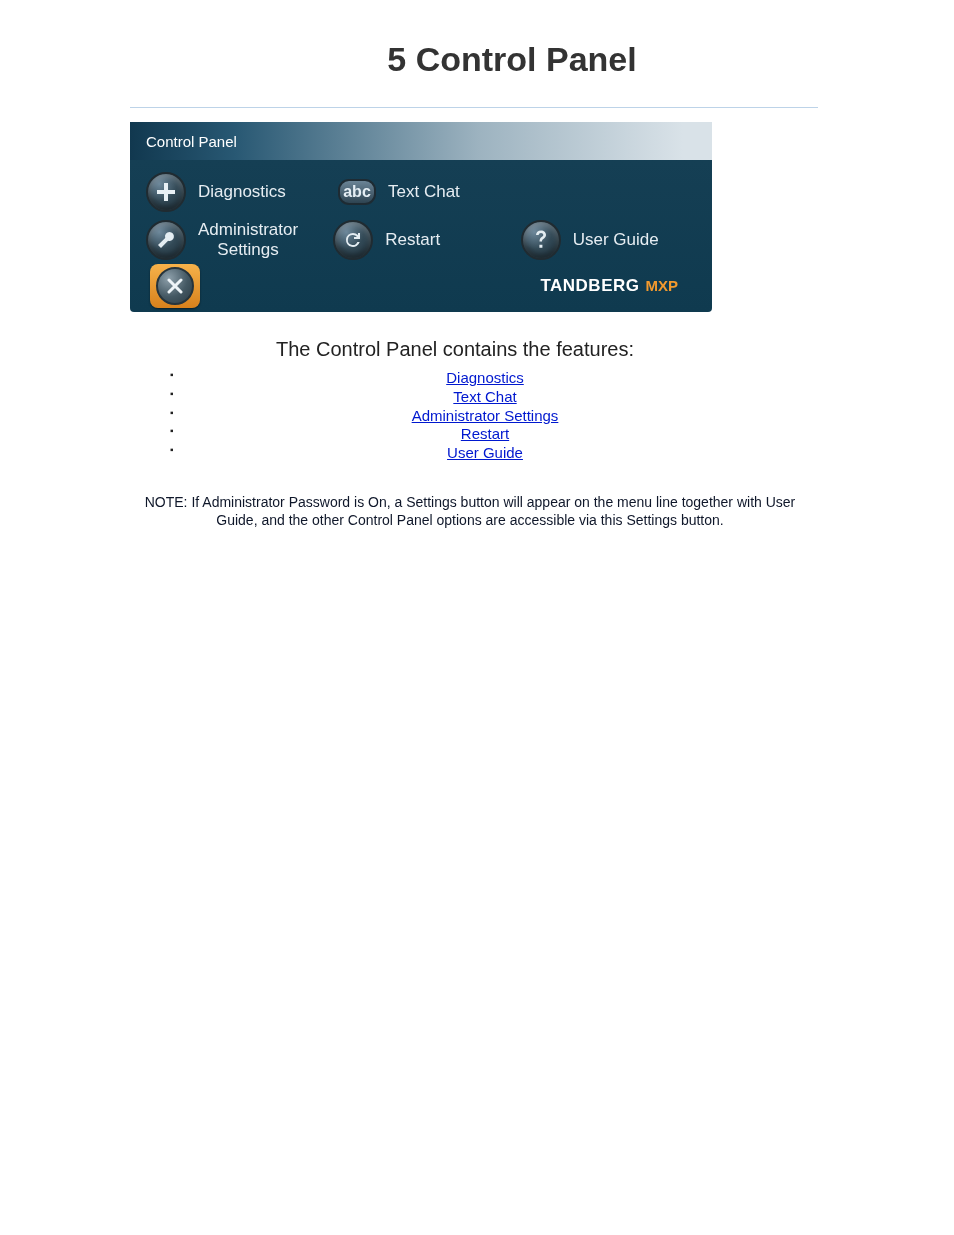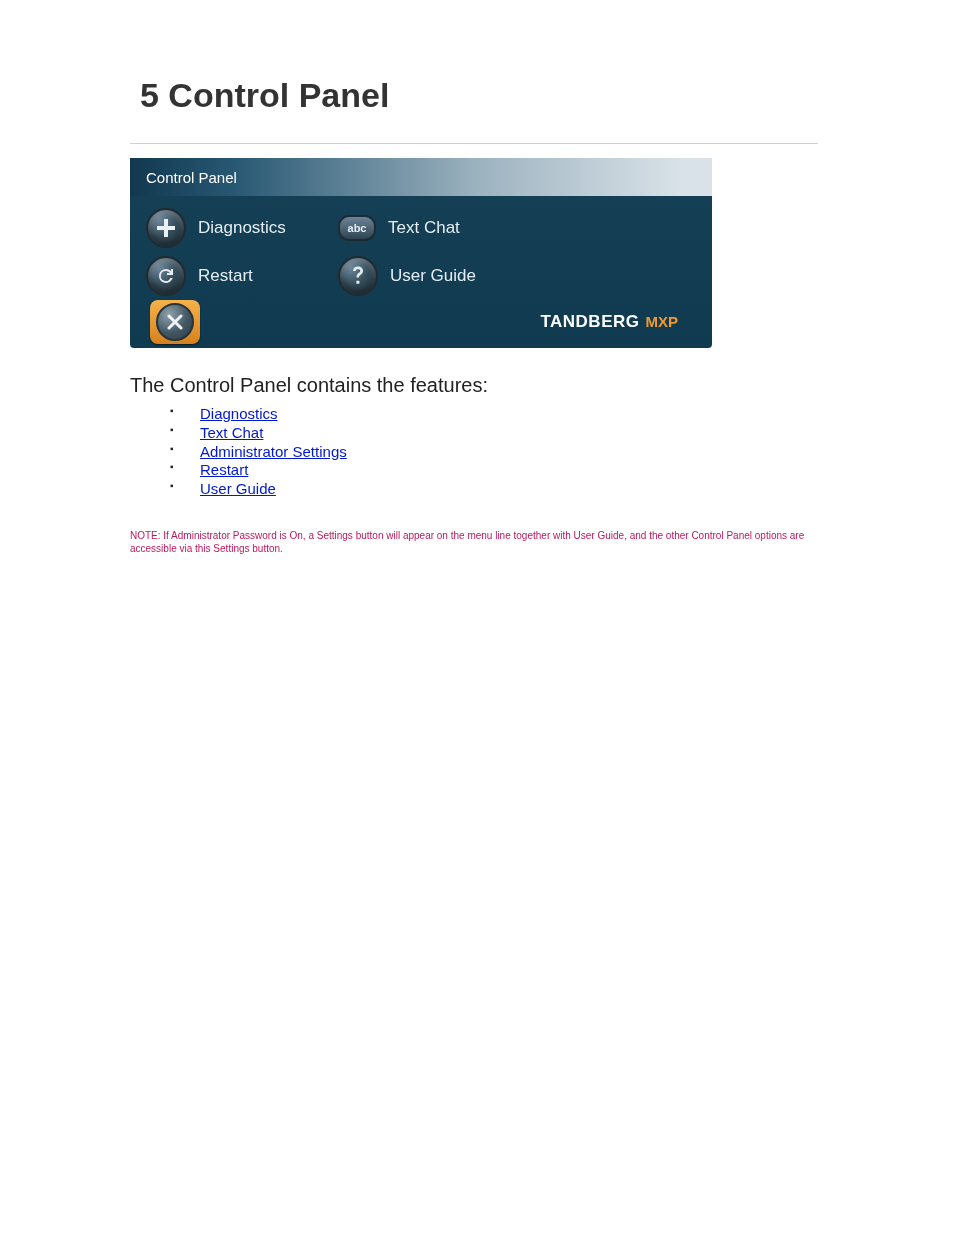--- a/index.html
+++ b/index.html
@@ -3,21 +3,22 @@
 <meta charset="utf-8">
 <style>
   html, body {
     margin: 0;
     padding: 0;
     width: 954px;
     background: #fff;
     font-family: Arial, Helvetica, sans-serif;
   }
   .page {
-    padding: 76px 70px 40px 70px;
+    padding: 40px 70px 40px 70px;
+    text-align: center;
   }
   .chapter-title {
     font-size: 34px;
     font-weight: bold;
     color: #333;
     margin: 0 0 28px 70px;
   }
   .rule {
     height: 1px;
     background: #bdd3e8;
@@ -152,33 +153,33 @@
     top: 0;
     font-size: 10px;
     color: #222;
   }
   ul.links a {
     color: #0018cf;
     text-decoration: underline;
   }
   .note {
     margin: 30px 0 0 60px;
-    font-size: 10px;
-    color: #be185d;
+    font-size: 14px;
+    color: #0f172a;
     width: 680px;
     line-height: 1.3;
   }
   .abc-chip {
     width: 34px;
     height: 22px;
     border-radius: 11px;
     background: linear-gradient(to bottom,#6b8496,#2e4452);
     border: 2px solid #1e2b33;
     color: #e5eef4;
-    font-size: 11px;
+    font-size: 16px;
     font-weight: bold;
     display: flex;
     align-items: center;
     justify-content: center;
   }
   svg { display: block; }
 </style>
 </head>
 <body>
 
@@ -205,20 +206,29 @@
         <div class="cp-cell">
           <div style="flex:0 0 36px;margin-right:12px;display:flex;align-items:center;justify-content:center;">
             <div class="abc-chip">abc</div>
           </div>
           <div class="cp-label">Text Chat</div>
         </div>
 
       </div>
       <div class="cp-row">
 
+        <div class="cp-cell">
+          <div class="cp-icon">
+            <svg width="20" height="20" viewBox="0 0 20 20">
+                <path d="M13.5 2a4.5 4.5 0 0 0-4.3 5.9L2 15l3 3 7.1-7.2A4.5 4.5 0 1 0 13.5 2z" fill="#e4edf2"></path>
+              </svg>
+          </div>
+          <div class="cp-label" style="white-space:pre-line;">Administrator
+Settings</div>
+        </div>
 
         <div class="cp-cell">
           <div class="cp-icon">
             <svg width="20" height="20" viewBox="0 0 20 20">
                 <path d="M10 3a7 7 0 1 0 6.7 9h-2.3A5 5 0 1 1 10 5c1.6 0 3 .8 3.9 2H11v2h6V3h-2v2.1A7 7 0 0 0 10 3z" fill="#e4edf2"></path>
               </svg>
           </div>
           <div class="cp-label">Restart</div>
         </div>
 

